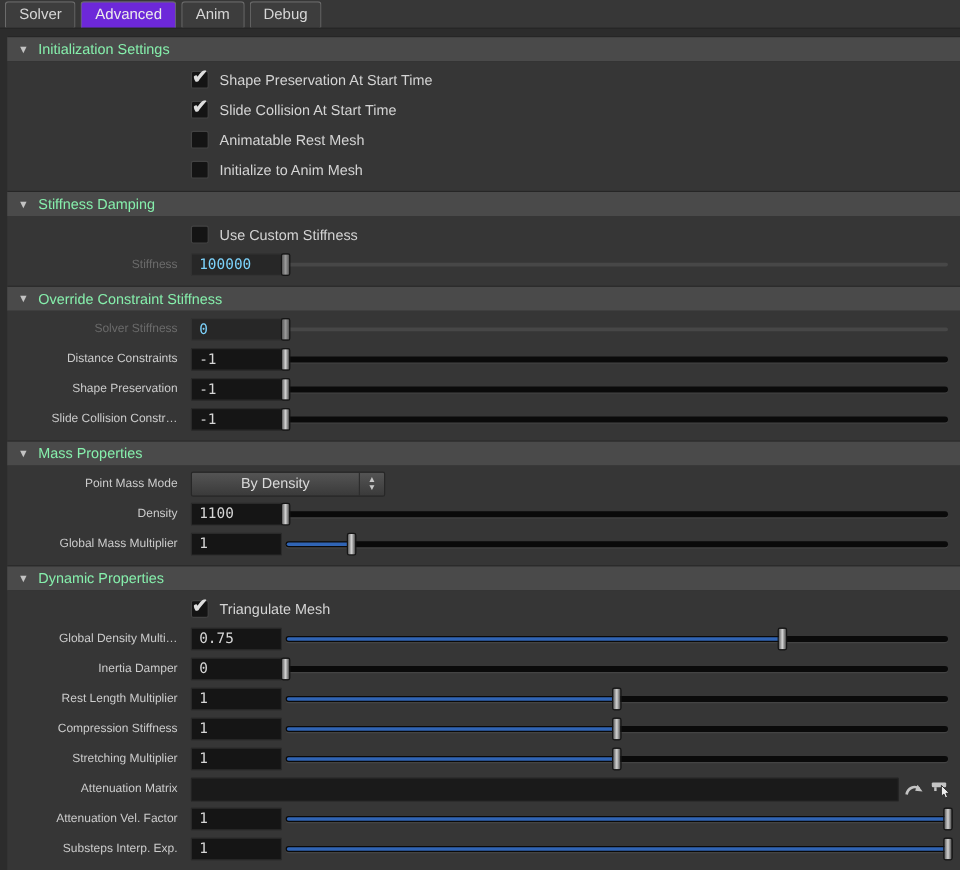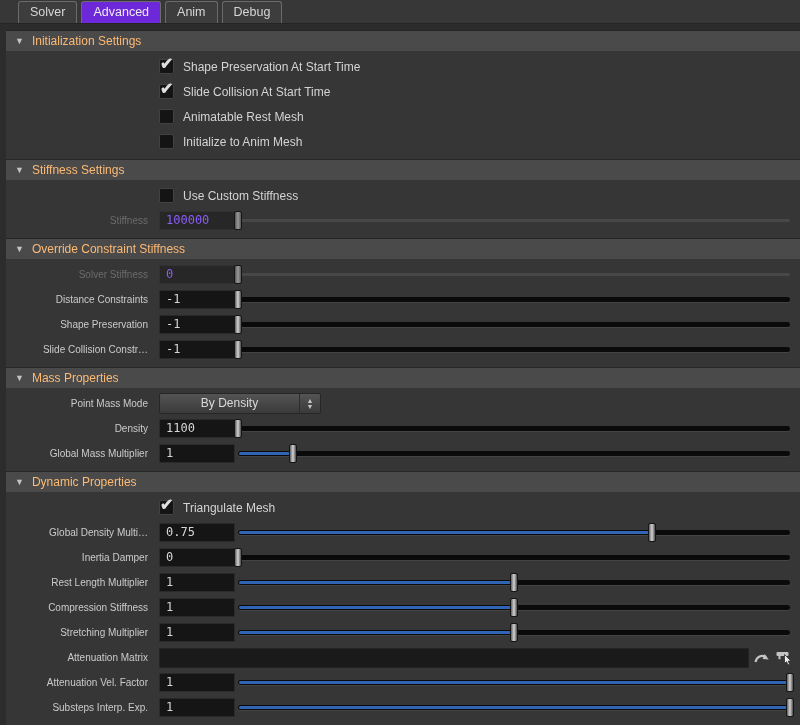--- a/index.html
+++ b/index.html
@@ -5,53 +5,53 @@
   html,body{margin:0;padding:0;}
   body{
     width:800px;height:725px;overflow:hidden;
     background:#2c2c2c;
     font-family:"Liberation Sans",sans-serif;
     -webkit-font-smoothing:antialiased;
   }
   
   .tabbar{
     height:24px;background:#373737;border-bottom:1px solid #242424;
-    display:flex;align-items:flex-end;gap:4px;padding-left:18px;box-sizing:border-box;
+    display:flex;align-items:flex-end;gap:4px;padding-left:4px;box-sizing:border-box;
   }
   .tab{
     height:21px;line-height:20px;padding:0 11px;
     background:#3d3d3d;border:1px solid #6b6b6b;border-bottom:none;
     border-radius:3px 3px 0 0;color:#d6d6d6;font-size:12.5px;cursor:default;
   }
   .tab.active{background:#6d28d9;color:#ececec;}
   
   .content{height:calc(100% - 24px);background:#2c2c2c;padding-left:6px;box-sizing:border-box;}
   .section-header{
     height:20px;background:#4a4a4a;border-top:1px solid #262626;
     display:flex;align-items:center;gap:8px;padding-left:9px;cursor:default;
   }
   .section-header.first{margin-top:6px;}
   .tri{color:#c3c3c3;font-size:9px;line-height:9px;}
-  .section-title{color:#fdba74;font-size:12px;}
+  .section-title{color:#86efac;font-size:12px;}
   .section-body{background:#363636;padding:3px 0 5px 0;}
   
   .row{height:25px;display:flex;align-items:center;}
   .row-label{
     width:150px;box-sizing:border-box;padding-right:8px;flex:none;
     text-align:right;font-size:10px;color:#cbcbcb;
     white-space:nowrap;overflow:hidden;
   }
   .row-label.disabled{color:#6b6b6b;}
   .num-field{
     width:76px;height:19px;box-sizing:border-box;flex:none;
     background:#151515;border:1px solid #2a2a2a;border-radius:1px;
     font-family:"DejaVu Sans Mono",monospace;font-size:12px;color:#d6d6d6;
     line-height:17px;padding-left:6px;margin-left:3px;
   }
-  .num-field.disabled{background:#272727;color:#8b5cf6;border-color:#323232;}
+  .num-field.disabled{background:#272727;color:#7dd3fc;border-color:#323232;}
   
   .slider{flex:1;position:relative;height:25px;margin-left:3px;margin-right:10px;}
   .track{
     position:absolute;left:0;right:0;top:10px;height:5px;border-radius:3px;
     background:#0a0a0a;box-shadow:0 1px 0 rgba(255,255,255,0.07);
   }
   .track.disabled{background:#474747;height:3px;top:11px;box-shadow:none;}
   .fill{position:absolute;left:1px;top:11px;height:3px;border-radius:2px;background:var(--accent,#3064b4);}
   .handle{
     position:absolute;top:3px;width:8px;height:19px;box-sizing:border-box;
@@ -124,21 +124,21 @@
           <span class="checkbox"></span>
           <span class="cb-label">Animatable Rest Mesh</span>
         </div>
         <div class="row cb-row">
           <span class="checkbox"></span>
           <span class="cb-label">Initialize to Anim Mesh</span>
         </div>
       </div>
       <div class="section-header">
         <span class="tri">▼</span>
-        <span class="section-title">Stiffness Settings</span>
+        <span class="section-title">Stiffness Damping</span>
       </div>
       <div class="section-body">
         <div class="row cb-row">
           <span class="checkbox"></span>
           <span class="cb-label">Use Custom Stiffness</span>
         </div>
         <div class="row">
           <div class="row-label disabled">Stiffness</div>
           <div class="num-field disabled">100000</div>
           <div class="slider">

